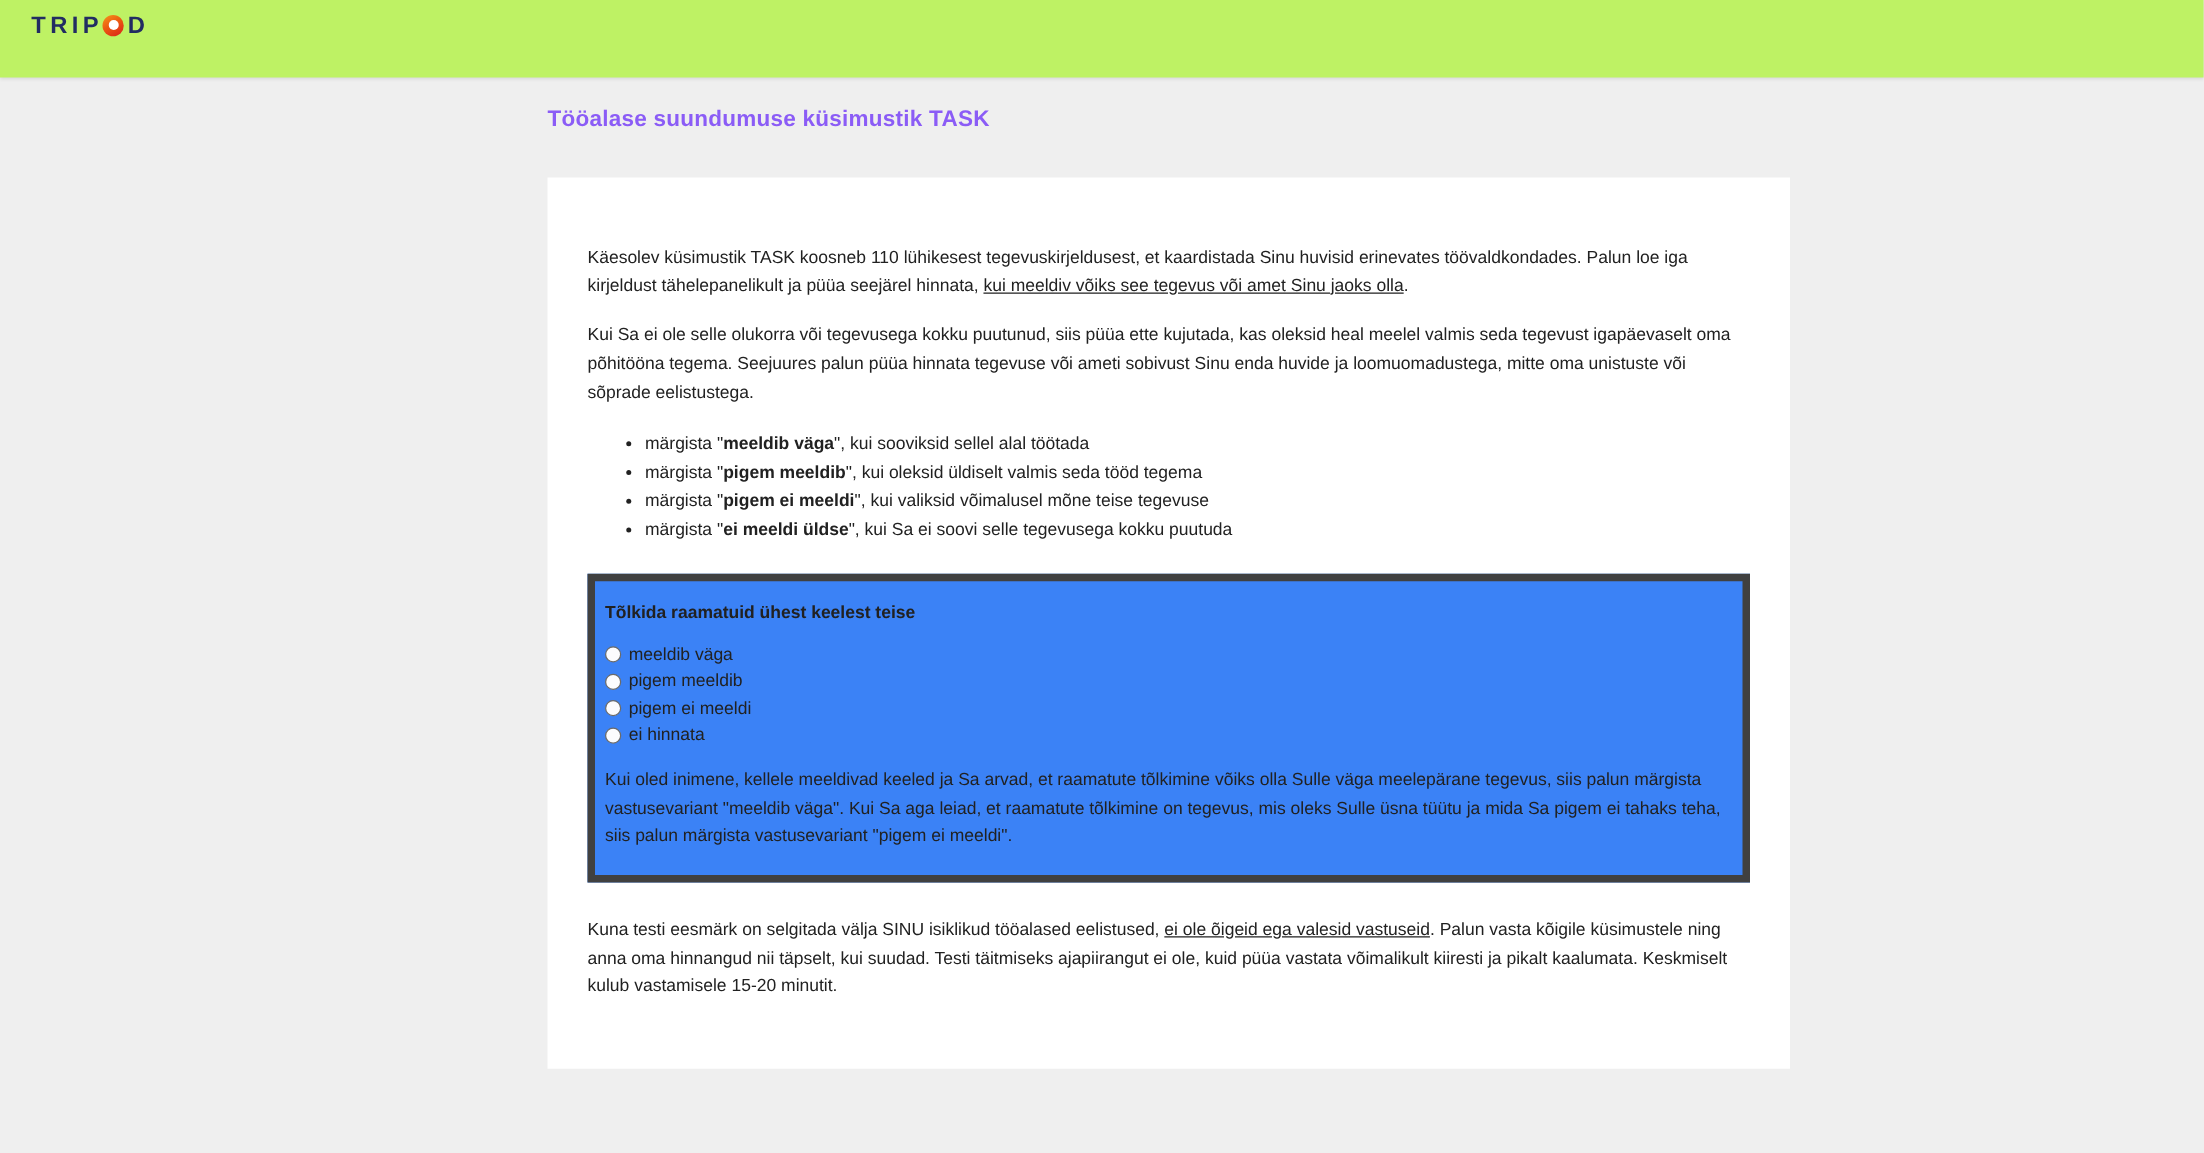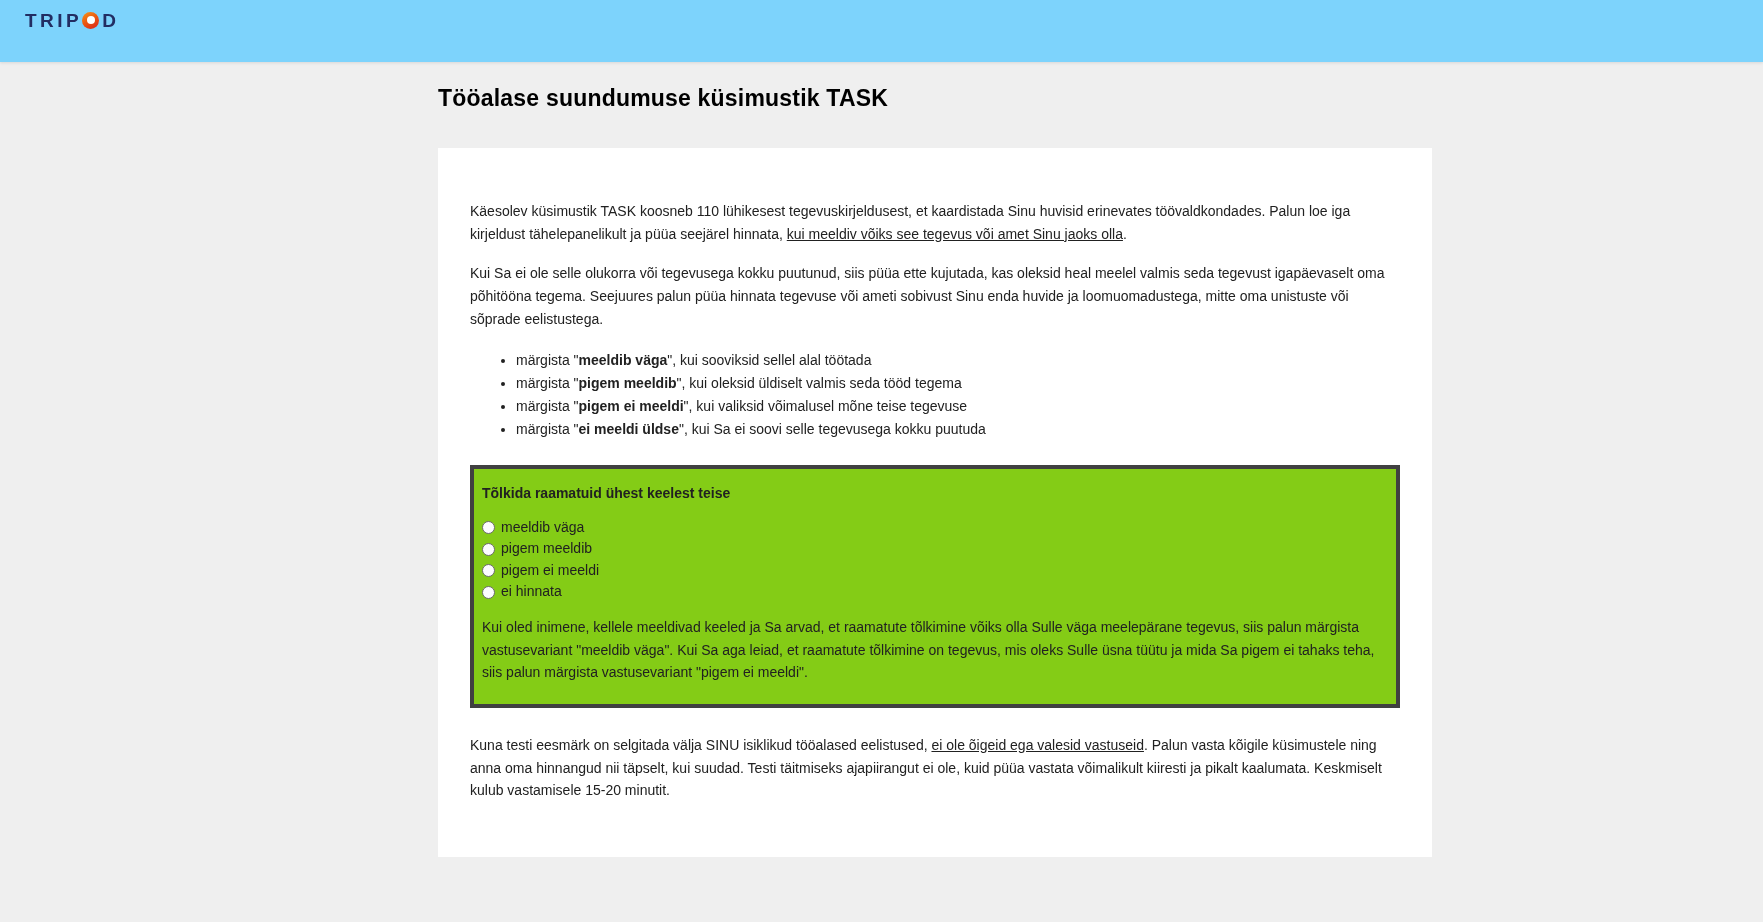--- a/index.html
+++ b/index.html
@@ -8,21 +8,21 @@
     width: 1763px; height: 922px;
     background: #efefef;
     font-family: "Liberation Sans", sans-serif;
     color: #212121;
     overflow: hidden;
     position: relative;
   }
   
   .topbar {
     height: 62px;
-    background: #7dd3fc;
+    background: #bef264;
     box-shadow: 0 1px 3px rgba(0,0,0,0.10);
     padding: 9px 0 0 25px;
   }
   .logo {
     display: inline-flex;
     align-items: center;
     cursor: pointer;
     user-select: none;
   }
   .logo .lg-txt {
@@ -49,23 +49,23 @@
     border-radius: 50%;
     background: #ffffff;
   }
   
   .main-col {
     margin-left: 438px;
     width: 994px;
   }
   h1.page-title {
     margin: 23px 0 12px 0;
-    font-size: 23px;
+    font-size: 18px;
     font-weight: 700;
-    color: #000000;
+    color: #8b5cf6;
     letter-spacing: 0.2px;
   }
   .card {
     margin-top: 36px;
     background: #ffffff;
     padding: 52px 32px 38px 32px;
     width: 994px;
   }
   .card p {
     font-size: 14px;
@@ -83,22 +83,22 @@
     line-height: 1.48;
     margin: 2px 0;
   }
   .naide {
     font-weight: 700;
     text-decoration: underline;
     margin: 26px 0 14px 0 !important;
   }
   
   .example-box {
-    background: #84cc16;
-    border: 4px solid #404040;
+    background: #3b82f6;
+    border: 6px solid #404040;
     padding: 13px 8px 20px 8px;
     margin: 0 0 26px 0;
   }
   .example-box .question {
     font-weight: 700;
     font-size: 14px;
     margin: 0 0 14px 0;
   }
   .radio-row {
     display: flex;

